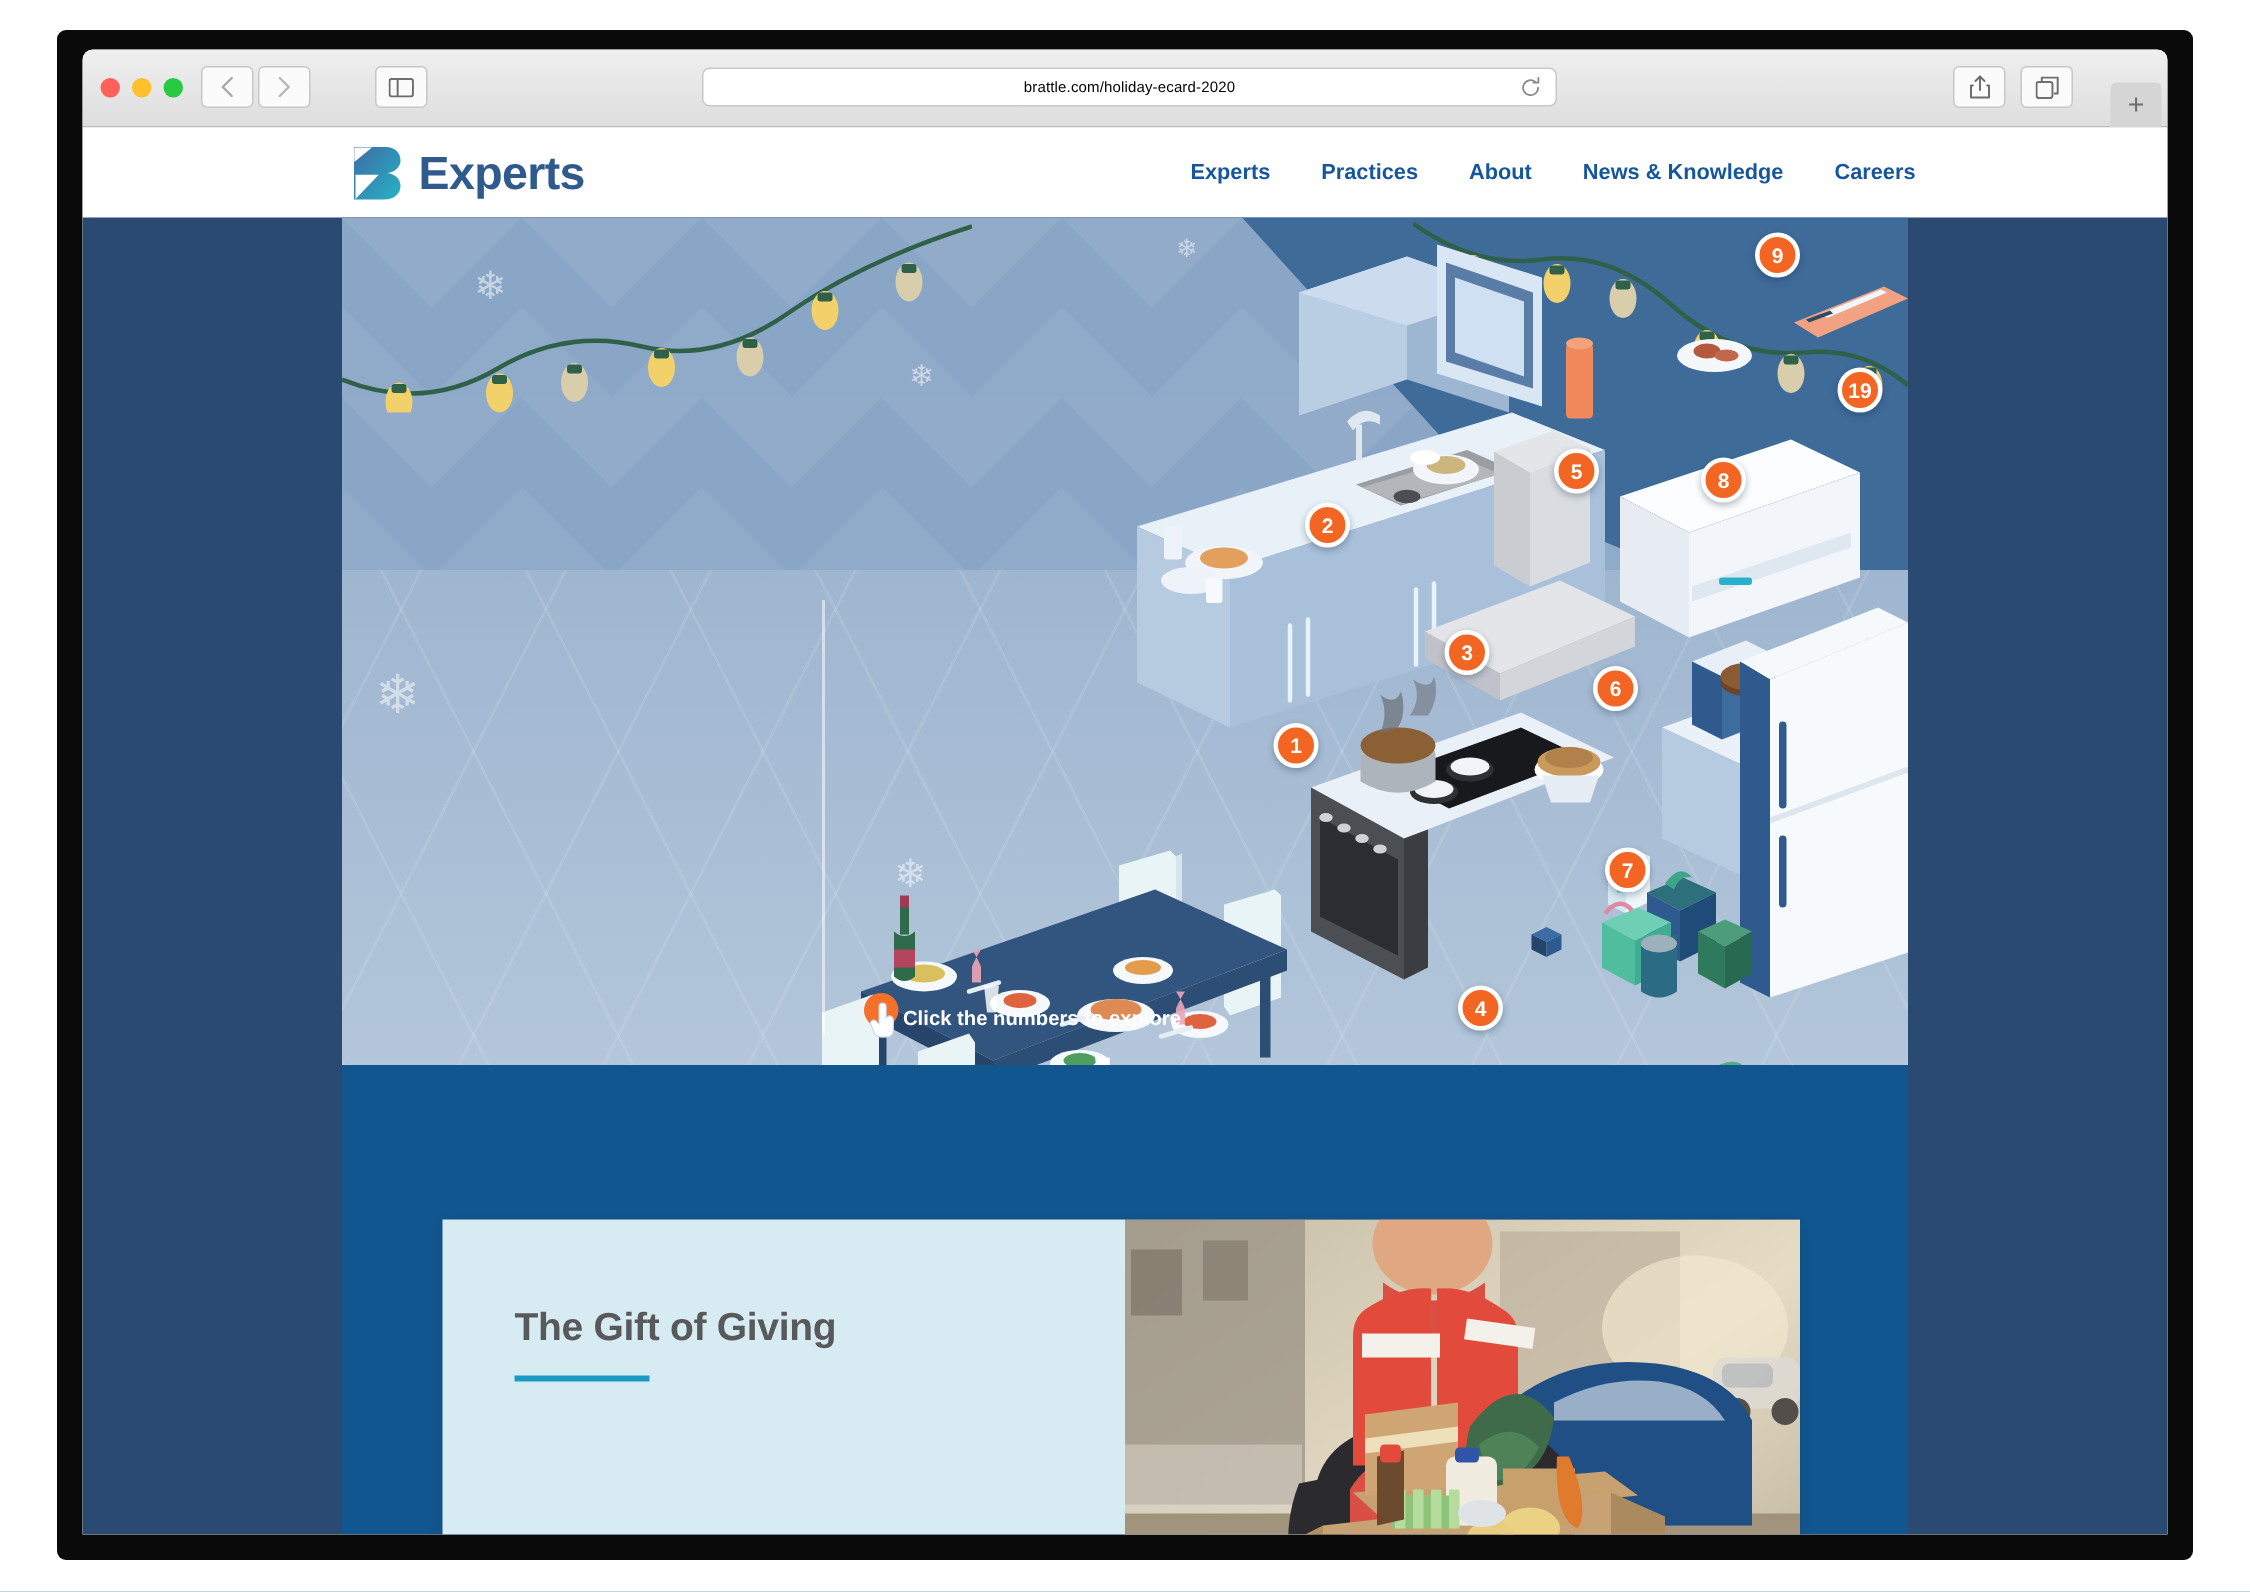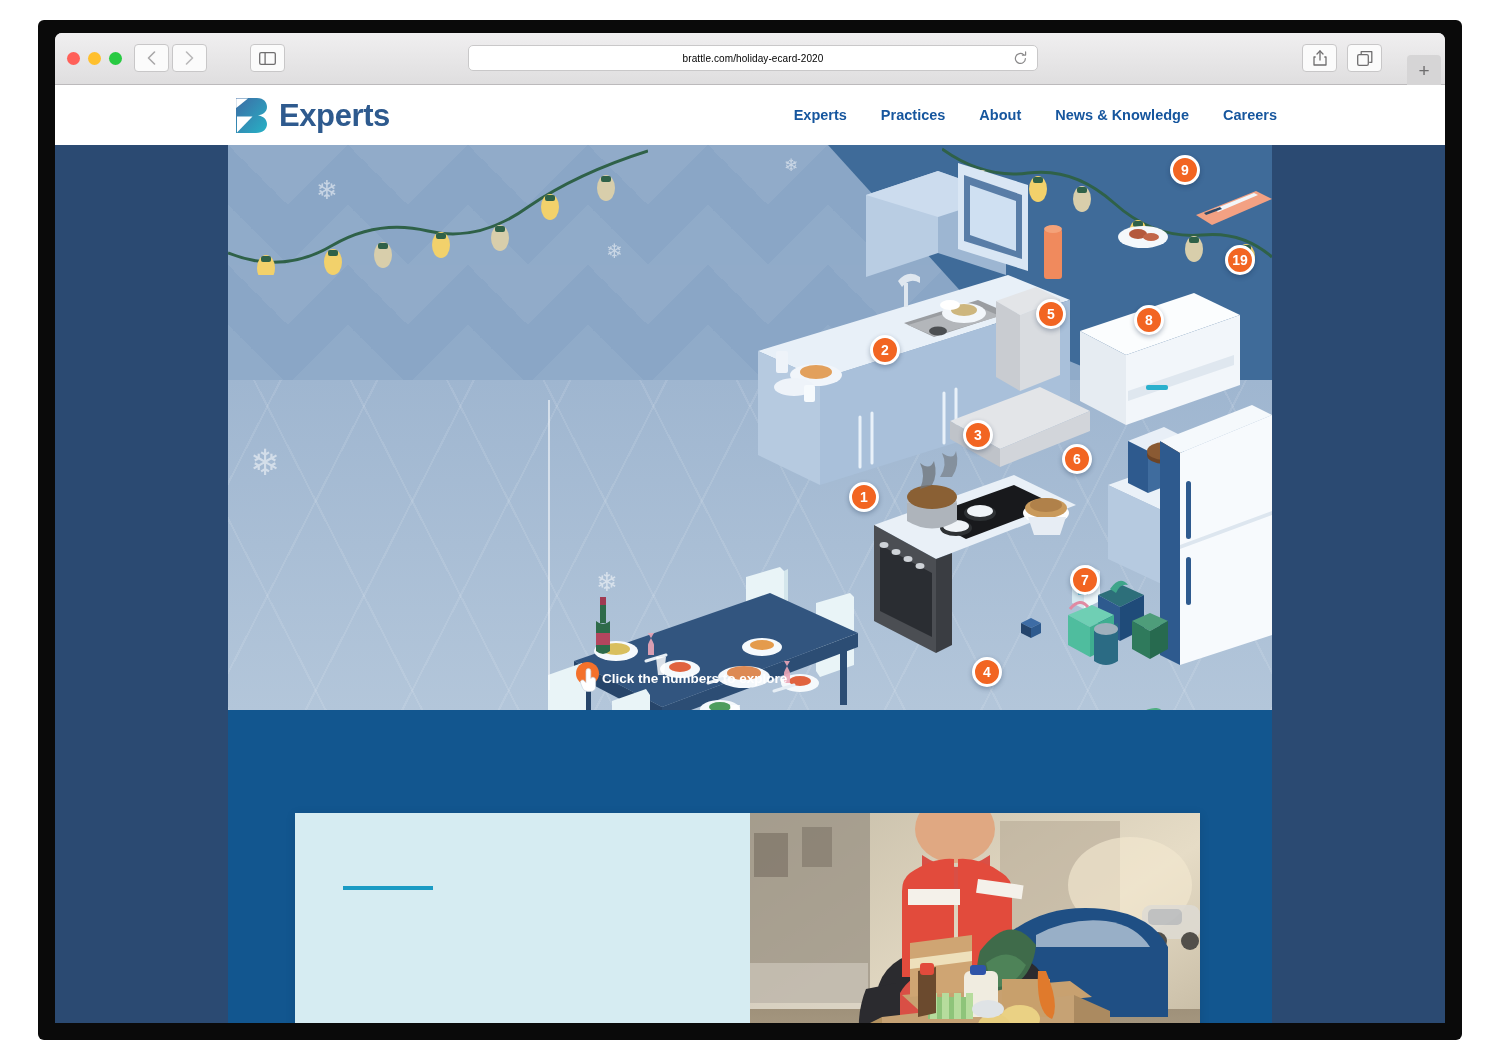--- a/index.html
+++ b/index.html
@@ -643,20 +643,21 @@
           <svg id="cursor-hand" width="20" height="25" viewBox="0 0 20 25">
             <path d="M7 3 q0 -2.4 2.4 -2.4 q2.4 0 2.4 2.4 l0 7.4 q1.2 -1.6 3 -1 q1.8 .6 1.8 2.6 l0 6.6 q0 4.8 -5 4.8 l-3.2 0 q-3.4 0 -4.8 -3.2 L1.6 15 q-.8 -2 1 -2.8 q1.8 -.8 3 1 L7 14.6 Z" fill="#ffffff" stroke="#c9d3de" stroke-width=".7"></path>
           </svg>
         </span>
         <span id="hero-cta-label">Click the numbers to explore</span>
       </div>
     </div>
 
     <div id="giving-card">
       <div id="giving-text">
+        <h2 id="giving-heading">The Gift of Giving</h2>
         <div id="giving-rule"></div>
       </div>
 
       <div id="giving-photo">
         <svg viewBox="0 0 450 300" preserveAspectRatio="xMidYMid slice" style="width:100%;height:100%;display:block">
           <defs>
             <linearGradient id="sky" x1="0" y1="0" x2="1" y2="1">
               <stop offset="0" stop-color="#c6bda8"></stop>
                 <stop offset=".55" stop-color="#e6dcc6"></stop>
                 <stop offset="1" stop-color="#b9ad95"></stop>

